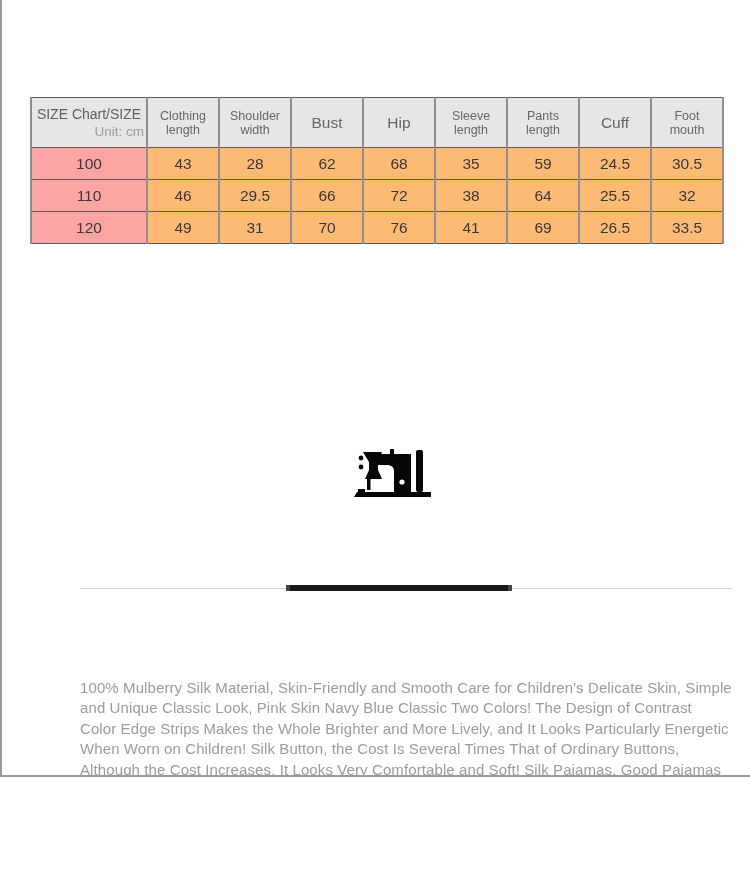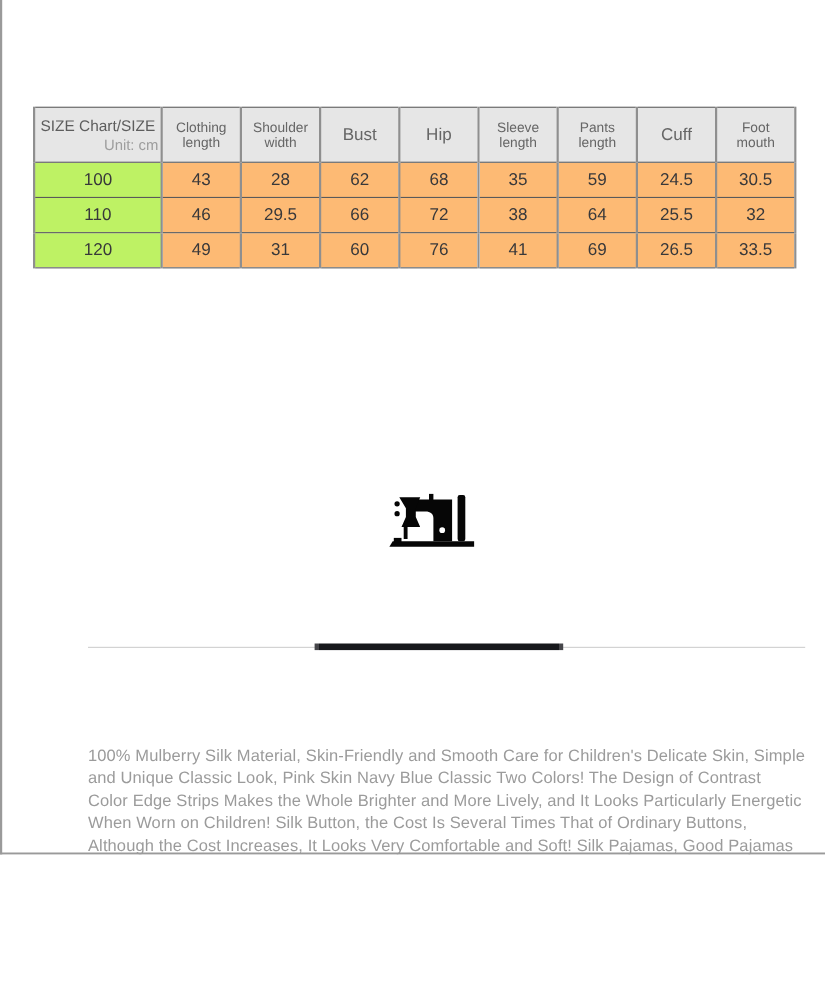--- a/index.html
+++ b/index.html
@@ -46,21 +46,21 @@
   .size-chart thead th:nth-child(8) { font-size:15.5px; }
   .size-chart thead th.corner { font-size:14px; padding:2px 2px; }
   .corner .line1 { display:block; color:#5d5d5d; font-size:14px; line-height:17px; }
   .corner .line2 { display:block; color:#9d9d9d; font-size:13.5px; line-height:17px;text-align:right; }
   .size-chart tbody td {
     height:32px;
     background:#fdba74;
     color:#38383a;
     font-size:15.5px;
   }
-  .size-chart tbody td.size-cell { background:#bef264; }
+  .size-chart tbody td.size-cell { background:#fca5a5; }
 
   
   .sewing { position:absolute; left:352px; top:446px; width:88px; height:54px; }
 
   
   .divider-thin {
     position:absolute; left:80px; top:588px; width:652px; height:1px;
     background:#cfcfcf;
   }
   .divider-bar {
@@ -142,21 +142,21 @@
           <td>72</td>
           <td>38</td>
           <td>64</td>
           <td>25.5</td>
           <td>32</td>
         </tr>
         <tr>
           <td class="size-cell">120</td>
           <td>49</td>
           <td>31</td>
-          <td>60</td>
+          <td>70</td>
           <td>76</td>
           <td>41</td>
           <td>69</td>
           <td>26.5</td>
           <td>33.5</td>
         </tr>
       </tbody>
     </table>
   </div>
 

